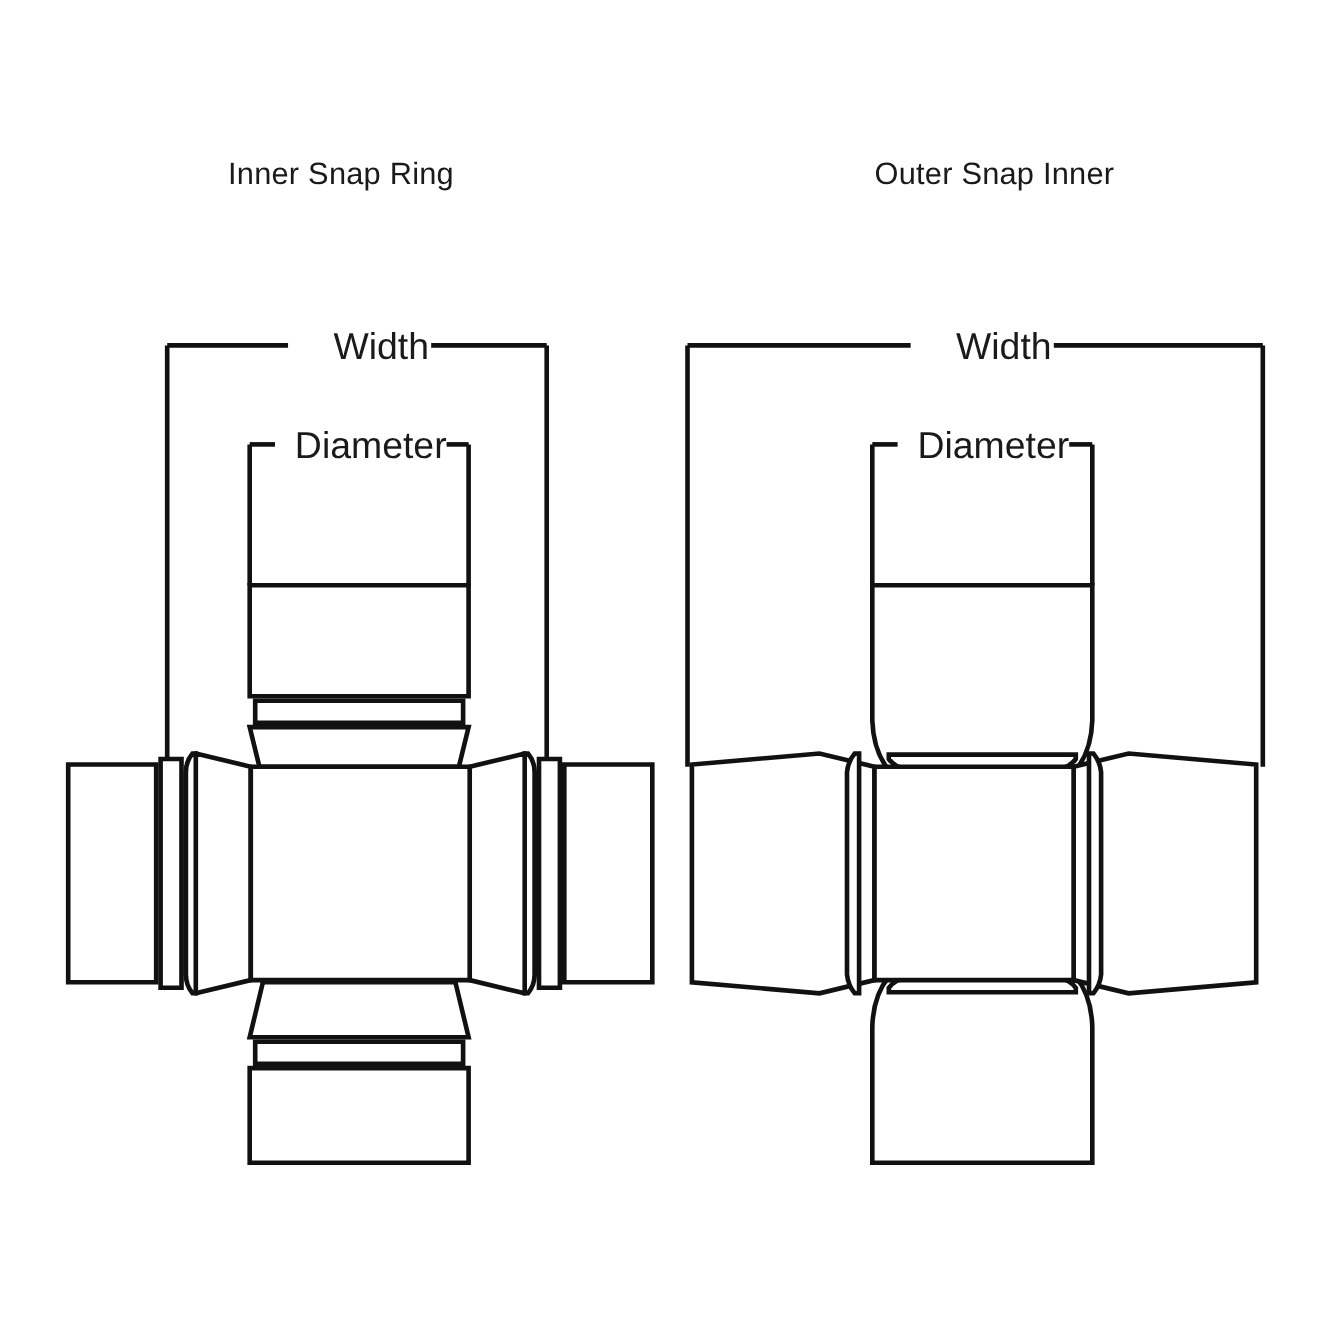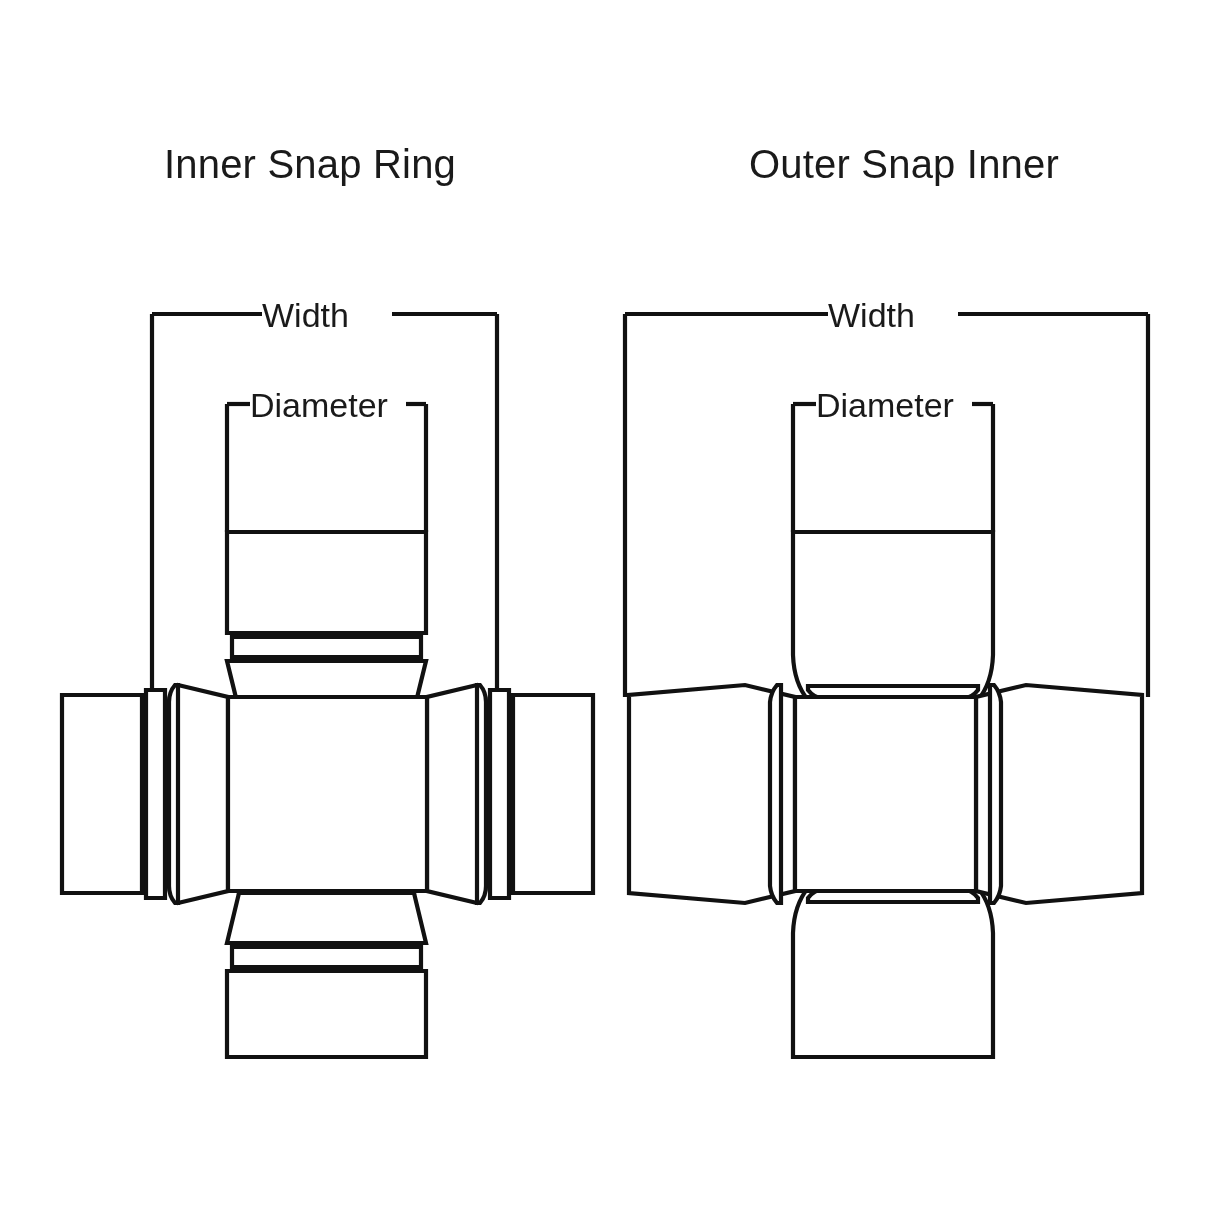--- a/index.html
+++ b/index.html
@@ -24,39 +24,39 @@
   svg.diagram-svg {
     position: absolute;
     top: 0;
     left: 0;
     width: 1214px;
     height: 1214px;
     display: block;
   }
   .panel-title {
     position: absolute;
-    font-size: 40px;
+    font-size: 28px;
     font-weight: 400;
     letter-spacing: 0.2px;
     white-space: nowrap;
     color: #1a1a1a;
     text-align: center;
     font-family: "Liberation Sans", sans-serif;
   }
   #title-left  { left: 0px;   top: 142px; width: 620px; }
   #title-right { left: 594px; top: 142px; width: 620px; }
 
   .dim-label {
     position: absolute;
     font-size: 34px;
     font-weight: 400;
     white-space: nowrap;
     color: #1a1a1a;
     background: #ffffff;
-    text-align: left;
+    text-align: right;
     line-height: 38px;
     font-family: "Liberation Sans", sans-serif;
   }
   #width-label-left    { left: 262px; top: 296px; width: 128px; }
   #diameter-label-left { left: 250px; top: 386px; width: 156px; }
   #width-label-right   { left: 828px; top: 296px; width: 128px; }
   #diameter-label-right{ left: 816px; top: 386px; width: 156px; }
 
   .part { fill: #ffffff; stroke: #111111; stroke-width: 4.2; stroke-linejoin: miter; stroke-linecap: butt; }
   .dimline { fill: none; stroke: #111111; stroke-width: 4.2; stroke-linecap: butt; stroke-linejoin: miter; }

